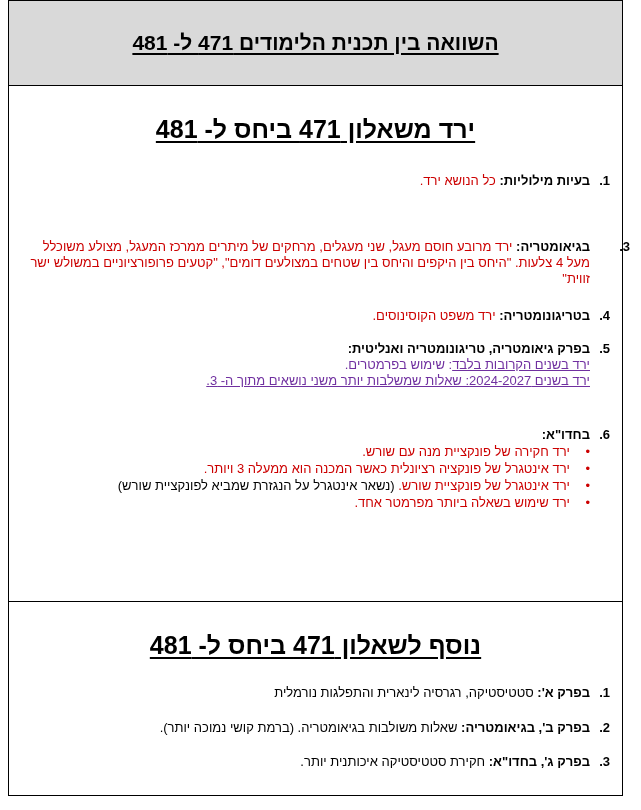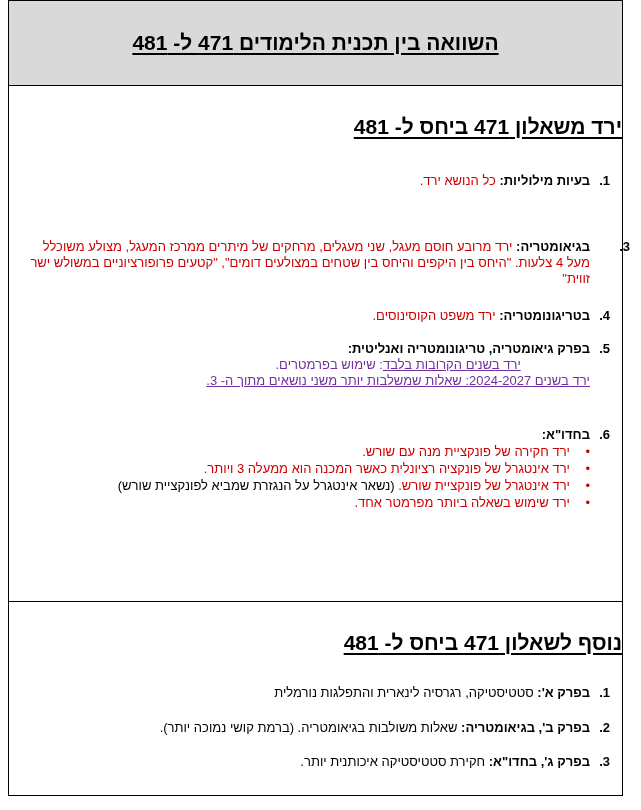--- a/index.html
+++ b/index.html
@@ -2,26 +2,26 @@
 <html><head>
 <meta charset="utf-8">
 <style>
   html, body { margin:0; padding:0; background:#ffffff; }
   body { width:641px; height:810px; position:relative; font-family:"Liberation Sans", sans-serif; color:#000; overflow:hidden; }
   .frame { position:absolute; left:8px; top:0; width:615px; height:796px; border:1.5px solid #000; box-sizing:border-box; }
   .header { position:absolute; left:0; top:0; right:0; height:84px; background:#d9d9d9; border-bottom:1.5px solid #000; display:flex; align-items:center; justify-content:center; }
   .header h1 { margin:0; font-size:21px; font-weight:bold; text-decoration:underline; text-underline-offset:3px; direction:rtl; }
   .sec1 { position:absolute; left:0; right:0; top:84px; height:516px; border-bottom:1.5px solid #000; }
   .sec2 { position:absolute; left:0; right:0; top:600px; bottom:0; }
-  h2 { margin:0; position:absolute; left:0; right:0; font-size:21px; font-weight:bold; text-decoration:underline; text-underline-offset:3px; direction:rtl; }
+  h2 { margin:0; position:absolute; left:0; right:0; text-align:center; font-size:25px; font-weight:bold; text-decoration:underline; text-underline-offset:3px; direction:rtl; }
   .item { position:absolute; right:12px; direction:rtl; font-size:13px; line-height:16px; text-align:right; }
   .num { font-weight:bold; display:inline-block; width:20px; }
   .lbl { font-weight:bold; }
   .red { color:#cc0000; }
-  .purple { color:#7030a0;text-align:center; }
+  .purple { color:#7030a0; }
   .green { color:#000000; }
   .u { text-decoration:underline; }
   .sub { display:block; padding-right:20px; }
   ul.bul { margin:0; padding:0 40px 0 0; list-style:none; }
   ul.bul li { position:relative; line-height:17px; }
   ul.bul li::before { content:"•"; position:absolute; right:-20px; color:#cc0000; }
   .wrap { left:12px; }
 </style>
 </head>
 <body>

